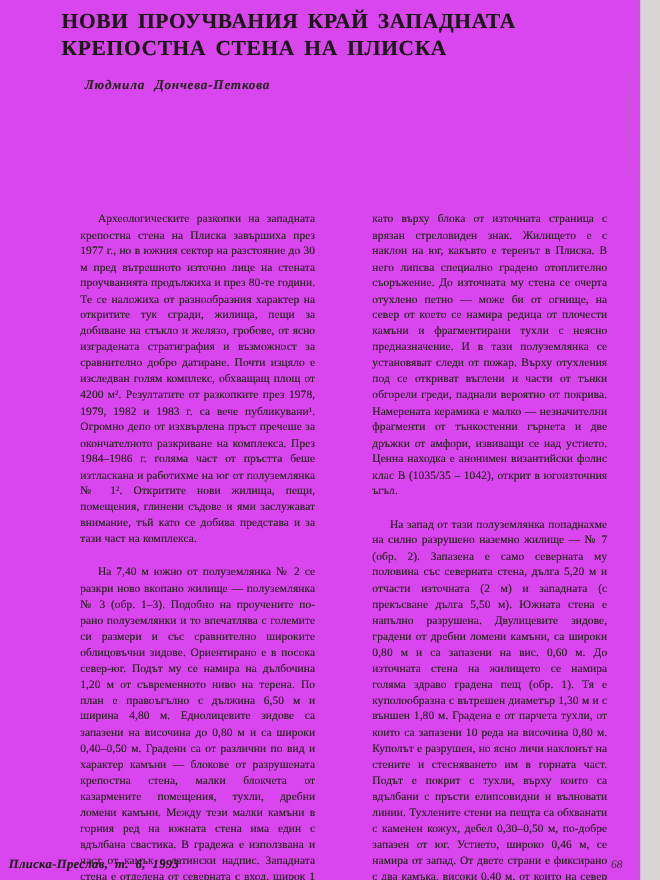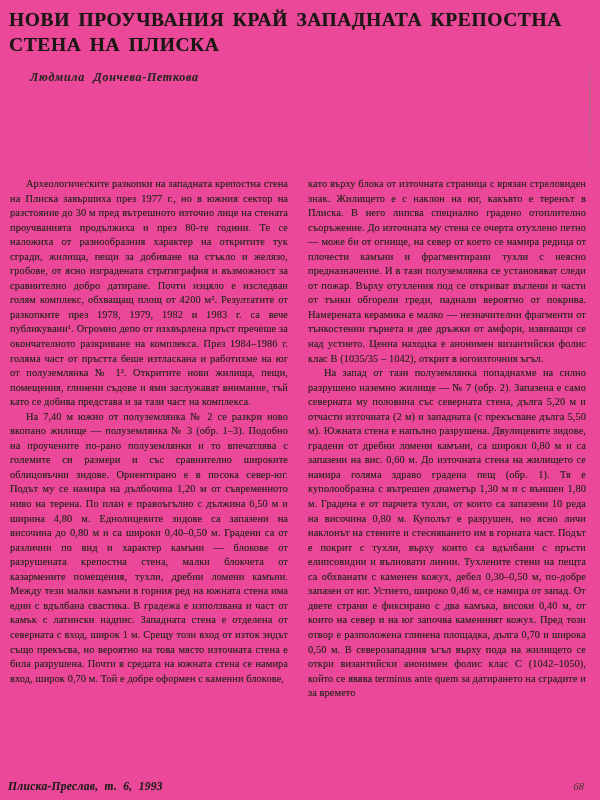--- a/index.html
+++ b/index.html
@@ -3,25 +3,26 @@
 <meta charset="utf-8">
 <style>
   html, body { margin: 0; padding: 0; }
   body {
     width: 600px; height: 800px;
     font-family: "Liberation Serif", "DejaVu Serif", serif;
     background: #d8d6d2;
   }
   .page {
     position: relative;
-    width: 600px; height: 800px;
+    width: 535px; height: 800px;
     overflow: hidden;
     background: radial-gradient(ellipse at 55% 38%, #f3f2ef 0%, #eeedе9 55%, #eceae6 78%, #e6e4e0 100%);
-    background-color: #ec4899;
+    background-color: #d946ef;
     color: #26231f;
+    padding-left: 47px;
   }
   .title {
     margin: 0;
     padding: 7px 28px 0 9px;
     font-size: 19.5px;
     line-height: 25px;
     font-weight: 700;
     letter-spacing: 0.6px;
     word-spacing: 3px;
     color: #1a1714;
@@ -40,21 +41,21 @@
   .columns {
     display: flex;
     gap: 20px;
     margin: 92px 14px 0 10px;
   }
   .col {
     flex: 1 1 0;
     min-width: 0;
   }
   .col p {
-    margin: 0;
+    margin: 16px;
     font-size: 10.4px;
     line-height: 14.55px;
     text-align: justify;
     letter-spacing: 0.08px;
     color: #29251f;
     text-shadow: 0 0 0.6px rgba(45,40,34,0.5);
   }
   .col p.indent { text-indent: 16px; }
   .footer {
     position: absolute;

